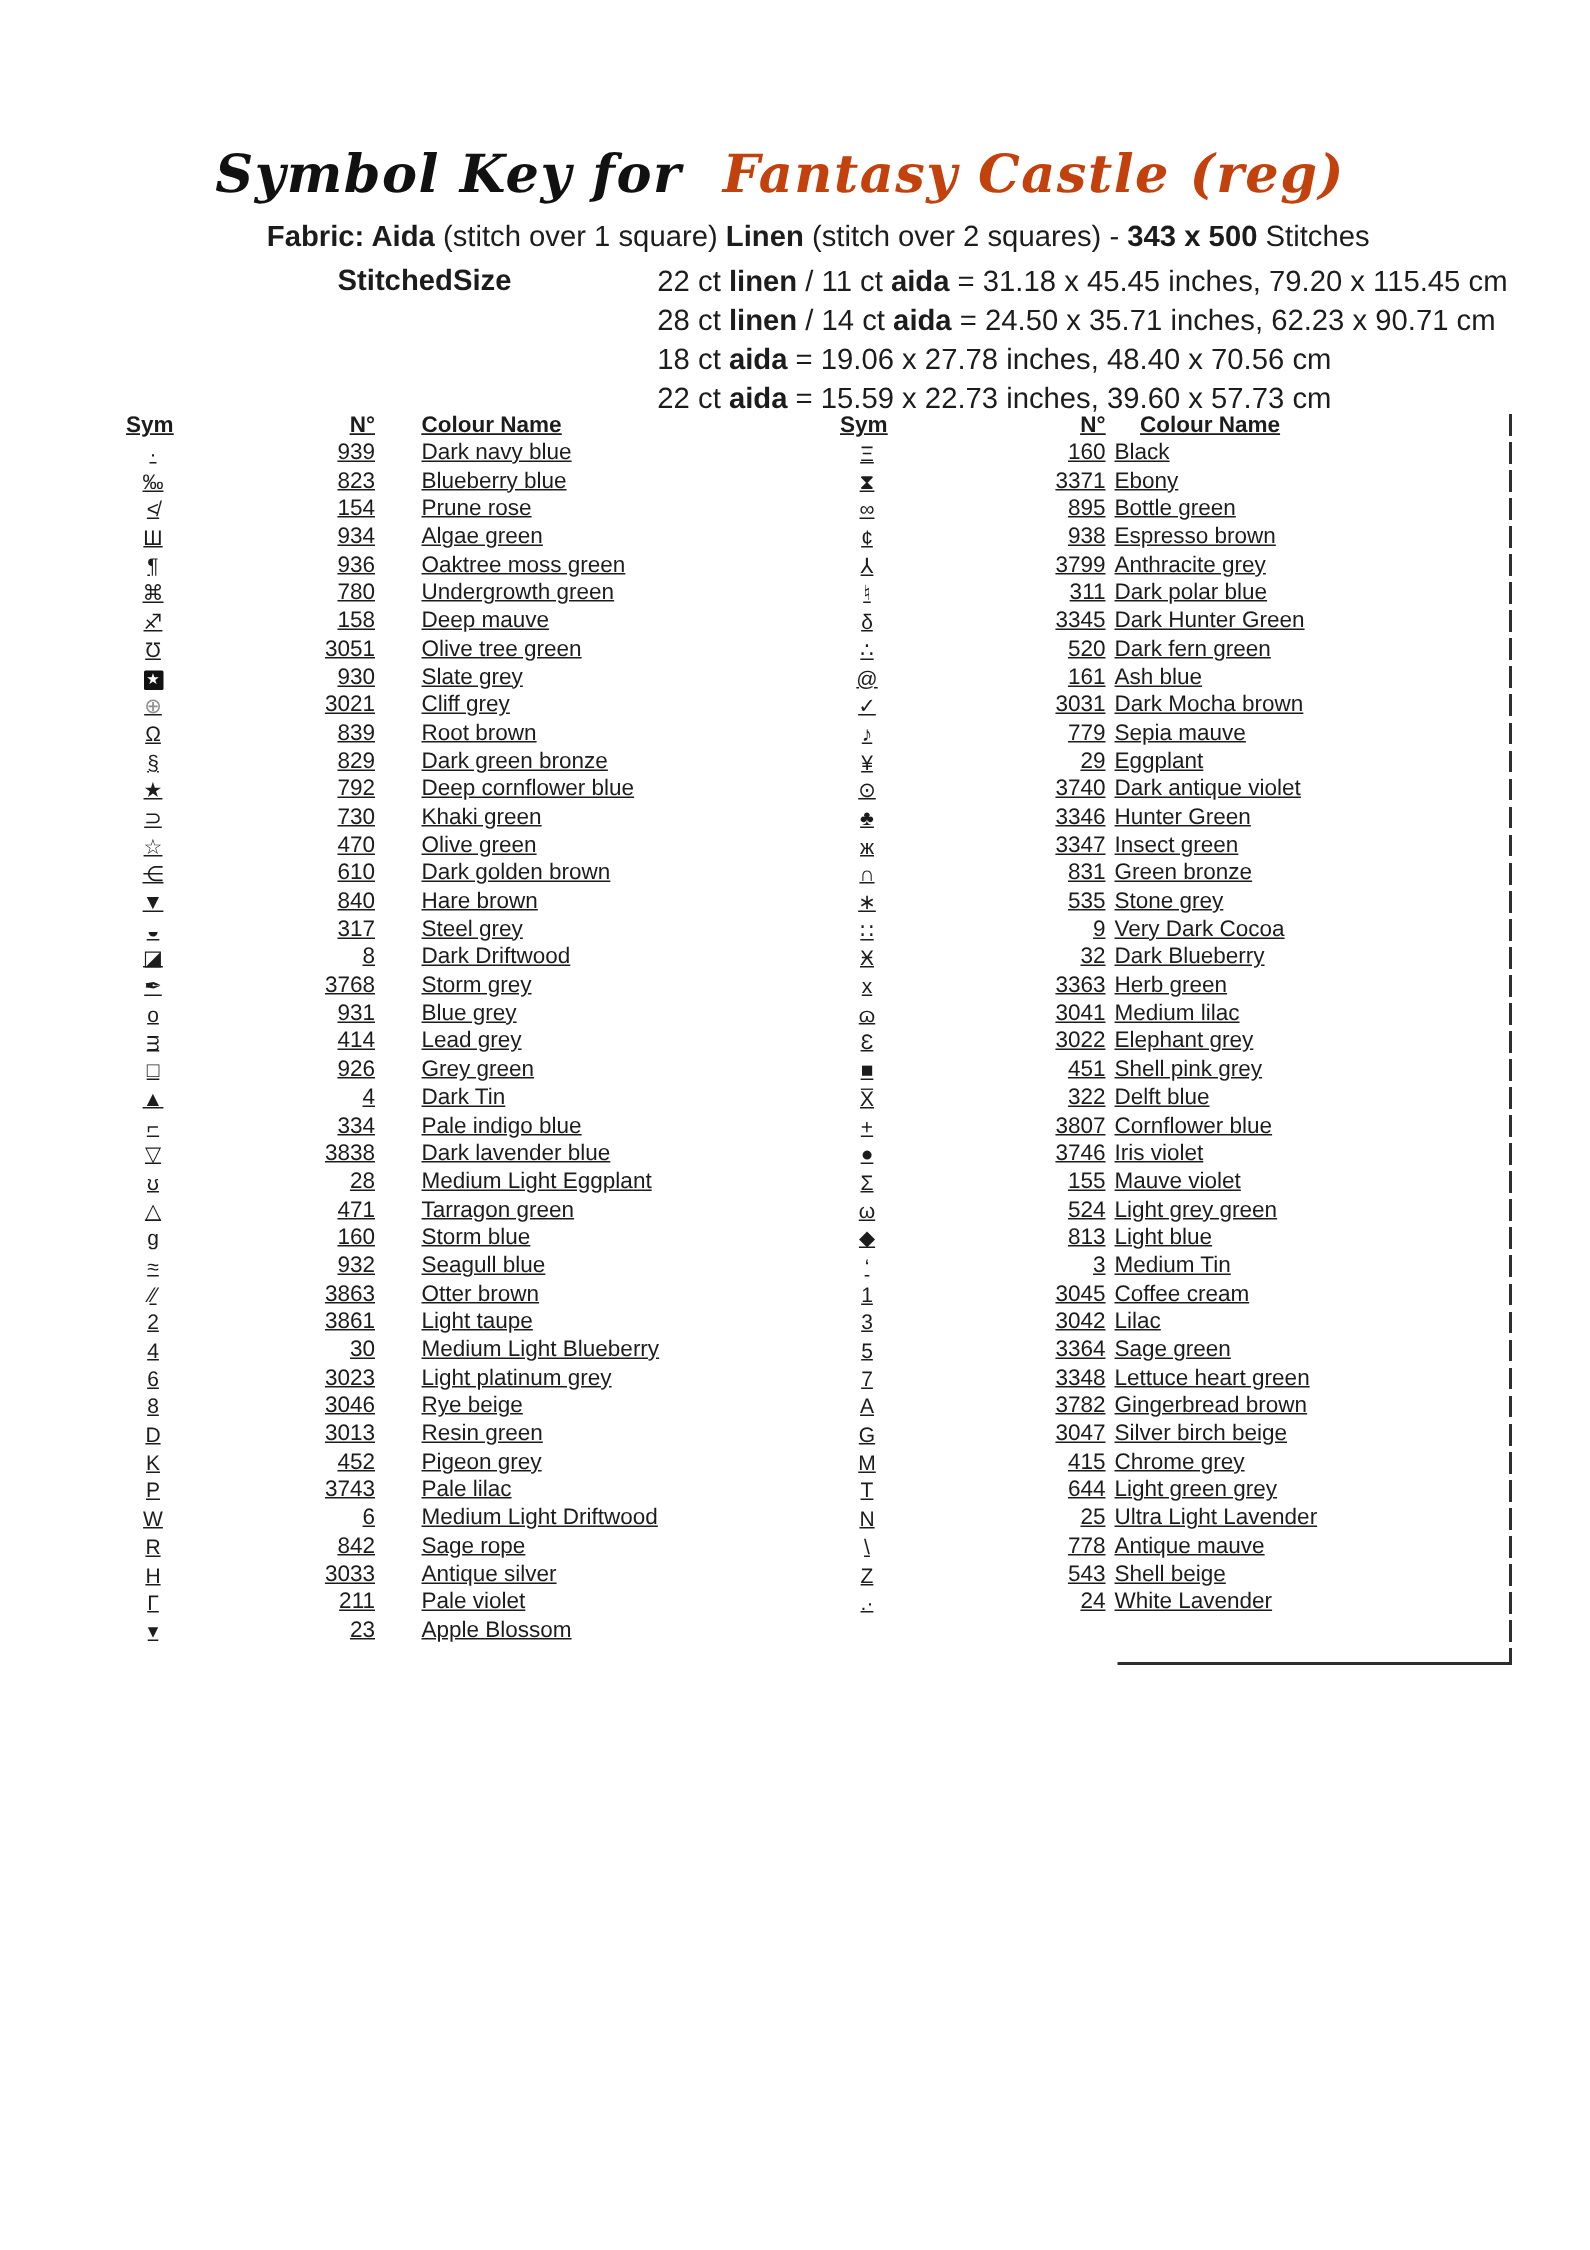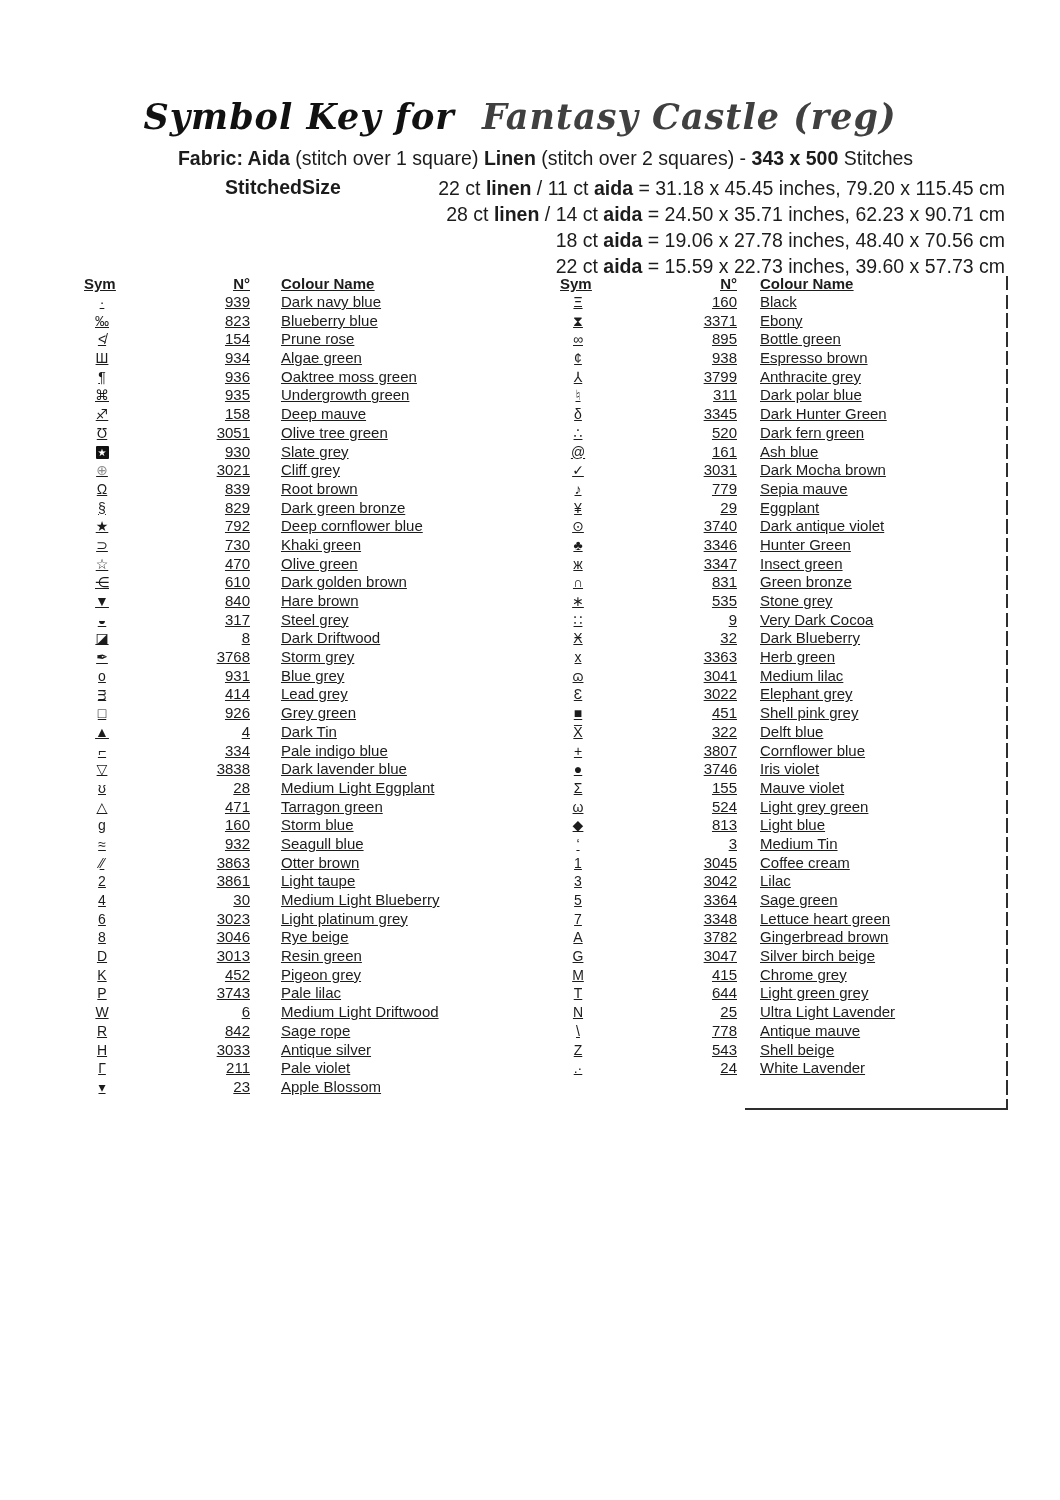--- a/index.html
+++ b/index.html
@@ -14,37 +14,37 @@
     font-family:"DejaVu Serif","Liberation Serif",serif;
     font-style:italic;font-weight:bold;font-size:35px;letter-spacing:1px;white-space:nowrap;
   }
   .title .t-red{margin-left:14px;}
   .fabric{
     position:absolute;top:147px;left:0;width:1035px;text-align:center;
     font-size:19.5px;white-space:nowrap;margin-left:28px;
   }
   .b{font-weight:bold;}
   .ss-label{position:absolute;left:225px;top:176px;font-size:19.5px;font-weight:bold;}
-  .ss-lines{position:absolute;right:55px;top:175px;text-align:right;font-size:19.5px;}
+  .ss-lines{position:absolute;right:55px;top:175px;font-size:19.5px;}
   .ss-line{line-height:26px;white-space:nowrap;}
   .tbl{position:absolute;font-size:15px;text-decoration:underline;}
   .tbl-left{left:84px;top:274px;width:430px;}
   .tbl-right{left:560px;top:274px;width:445px;}
   .thead{display:flex;font-weight:bold;line-height:19px;margin-bottom:0px;}
   .thead .h-sym{width:36px;text-align:left;text-decoration:underline;}
   .thead .h-no{width:130px;text-align:right;text-decoration:underline;}
   .tbl-right .thead .h-no{width:141px;}
   .thead .h-name{margin-left:31px;text-decoration:underline;}
   .tbl-right .thead .h-name{margin-left:23px;}
   .trow{display:flex;line-height:18.7px;height:18.7px;white-space:nowrap;}
   .trow .sym{width:36px;text-align:center;font-size:14px;}
   .trow .no{width:130px;text-align:right;}
   .tbl-right .trow .no{width:141px;}
   .trow .name{margin-left:31px;}
-  .tbl-right .trow .name{margin-left:23px;}
+  .tbl-right .trow .name{margin-left:6px;}
   .sym.inv{
     color:#fff;
   }
   .sym.inv i{
     font-style:normal;display:inline-block;width:13px;height:13px;line-height:13.5px;
     background:#111;font-size:10px;vertical-align:1px;border-radius:1px;
   }
   .sym.mut{color:#8f8f8f;}
   .vline{
     position:absolute;left:1006px;top:276px;width:2px;height:834px;
@@ -52,21 +52,21 @@
   }
   .hline{position:absolute;left:745px;top:1108px;width:262px;height:2px;background:#2e2e2e;}
 </style>
 </head>
 <body>
 
 <div class="page">
 
   <div class="title">
     <span class="t-black" style="color: rgb(17, 17, 17);">Symbol Key for</span>
-    <span class="t-red" style="color: #404040;">Fantasy Castle (reg)</span>
+    <span class="t-red" style="color: #c2410c;">Fantasy Castle (reg)</span>
   </div>
 
   <div class="fabric" id="fabric-line"><span class="b">Fabric:  </span><span class="b">Aida</span><span>  (stitch over 1 square)  </span><span class="b">Linen</span><span>  (stitch over 2 squares) -  </span><span class="b">343 x 500</span><span> Stitches</span></div>
 
   <div class="ss-label">StitchedSize</div>
   <div class="ss-lines" id="ss-lines">
       <div class="ss-line"><span>22 ct </span><span class="b">linen</span><span> / 11 ct </span><span class="b">aida</span><span> = 31.18 x 45.45 inches, 79.20 x 115.45 cm</span></div>
       <div class="ss-line"><span>28 ct </span><span class="b">linen</span><span> / 14 ct </span><span class="b">aida</span><span> = 24.50 x 35.71 inches, 62.23 x 90.71 cm</span></div>
       <div class="ss-line"><span>18 ct </span><span class="b">aida</span><span>  = 19.06 x 27.78 inches, 48.40 x 70.56 cm</span></div>
       <div class="ss-line"><span>22 ct </span><span class="b">aida</span><span> = 15.59 x 22.73 inches, 39.60 x 57.73 cm</span></div>
@@ -99,21 +99,21 @@
           <span class="no">934</span>
           <span class="name">Algae green</span>
         </div>
         <div class="trow">
           <span class="sym">¶</span>
           <span class="no">936</span>
           <span class="name">Oaktree moss green</span>
         </div>
         <div class="trow">
           <span class="sym">⌘</span>
-          <span class="no">935</span>
+          <span class="no">780</span>
           <span class="name">Undergrowth green</span>
         </div>
         <div class="trow">
           <span class="sym">♐</span>
           <span class="no">158</span>
           <span class="name">Deep mauve</span>
         </div>
         <div class="trow">
           <span class="sym">Ʊ</span>
           <span class="no">3051</span>

